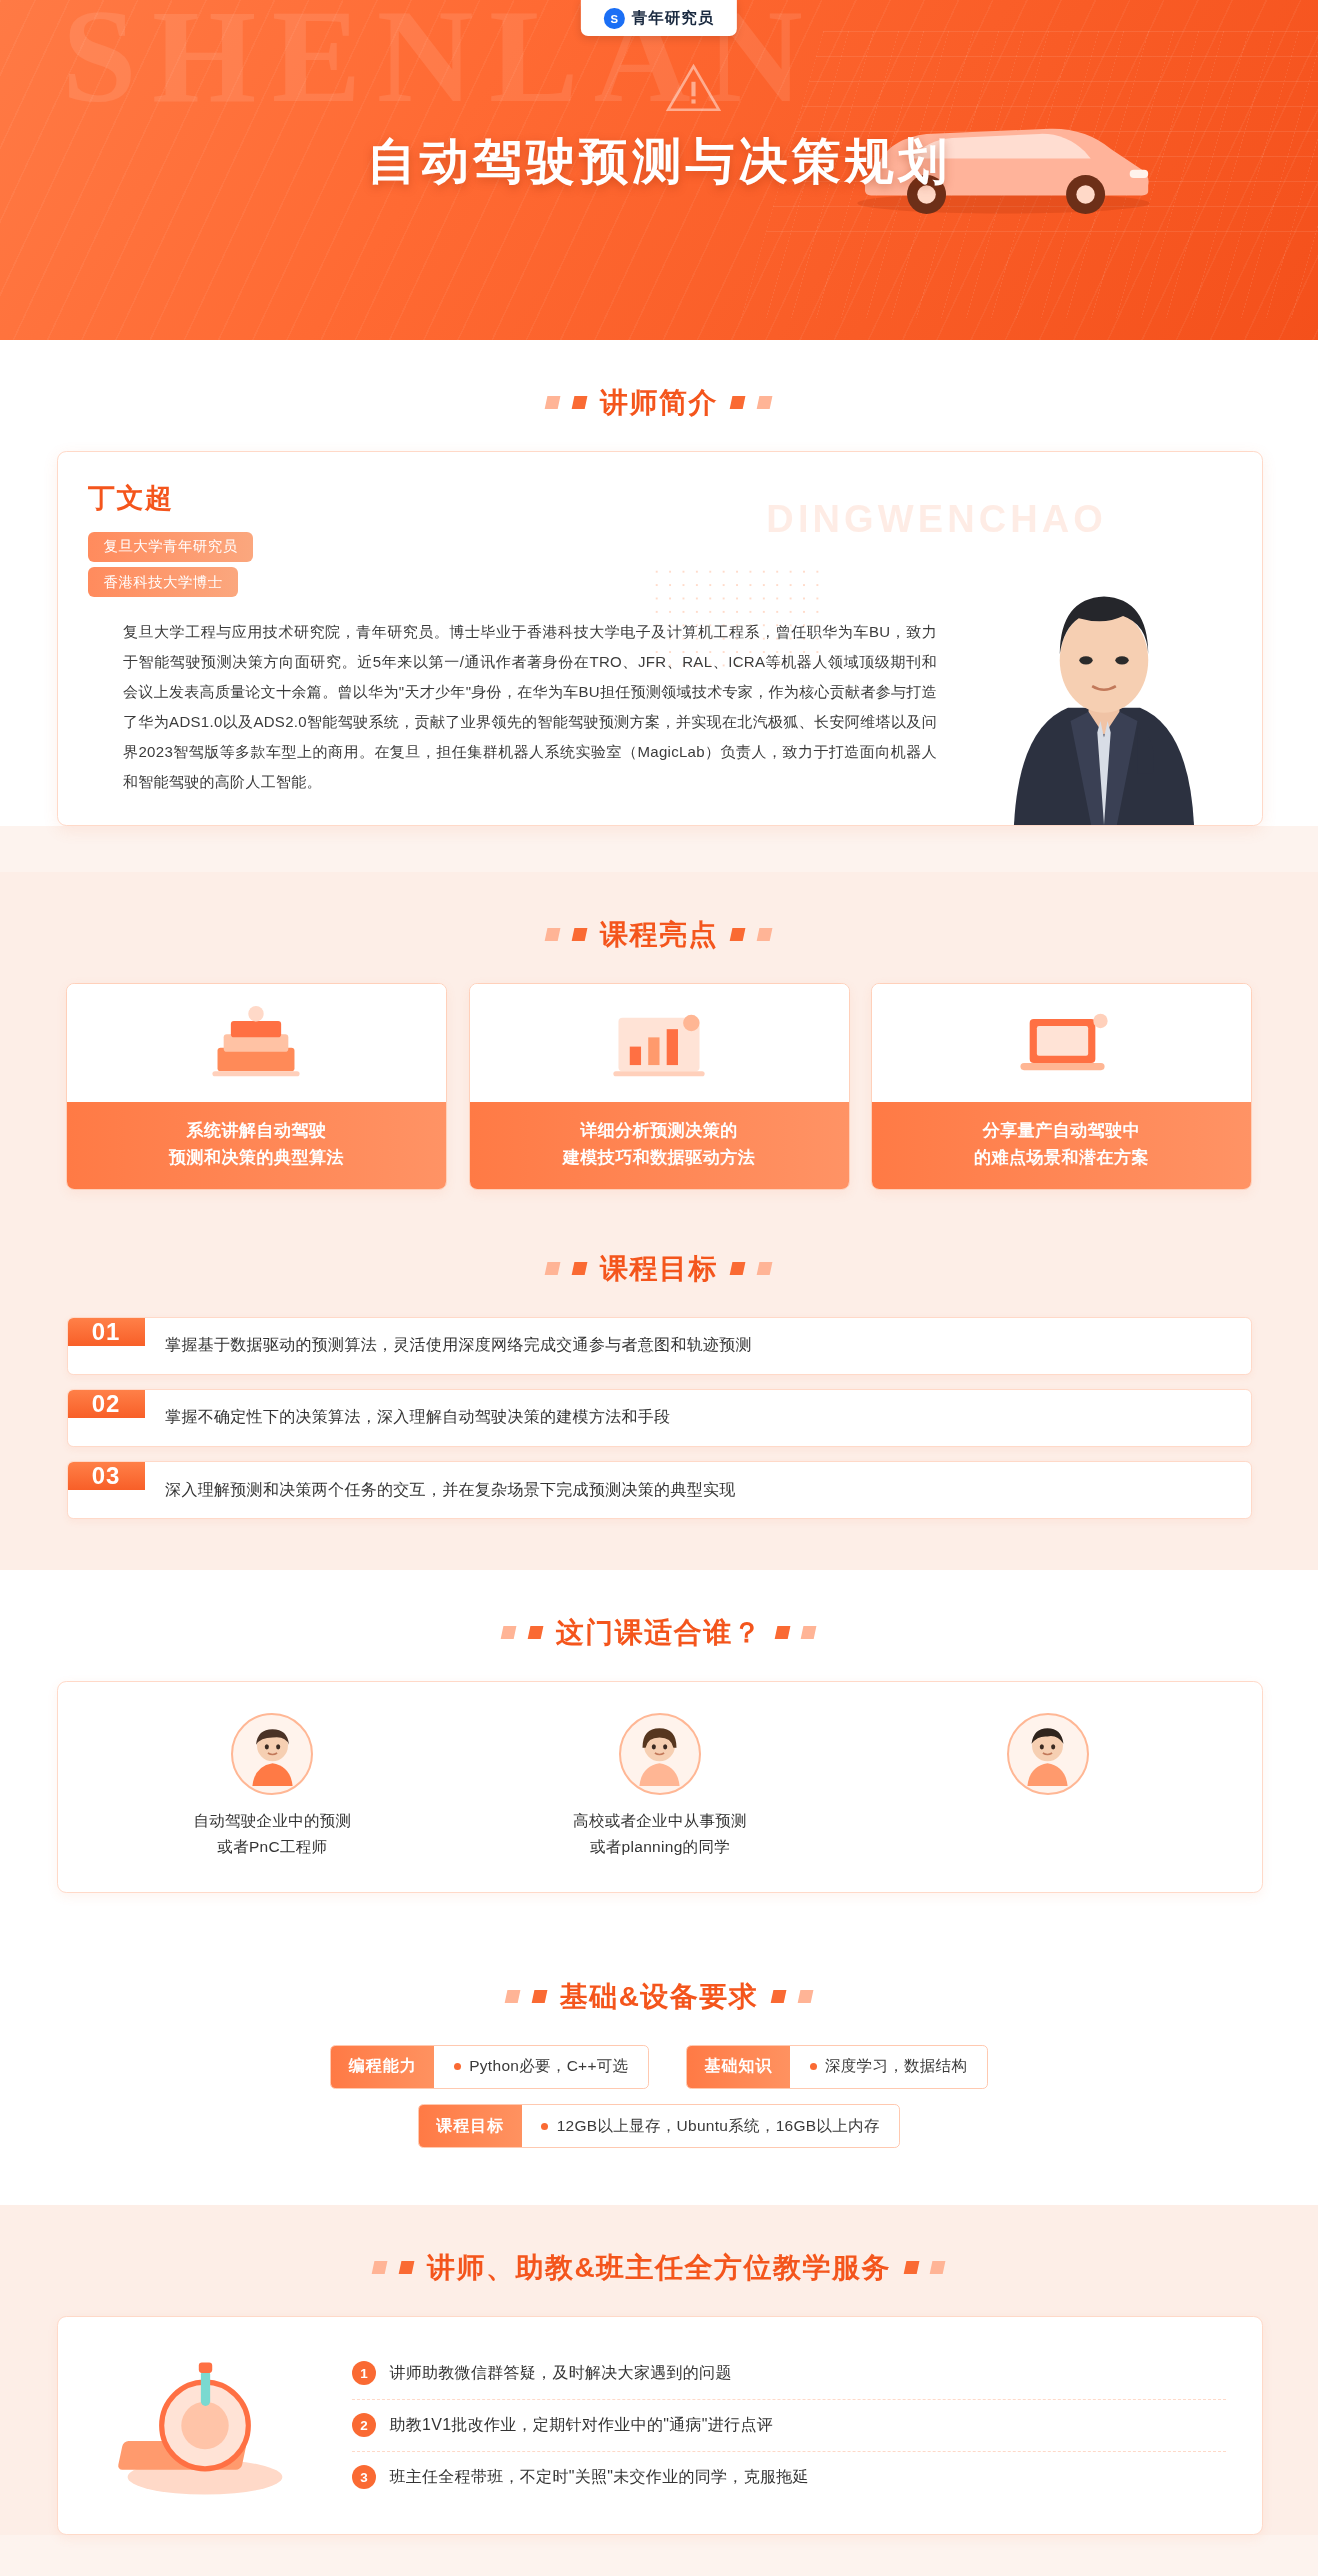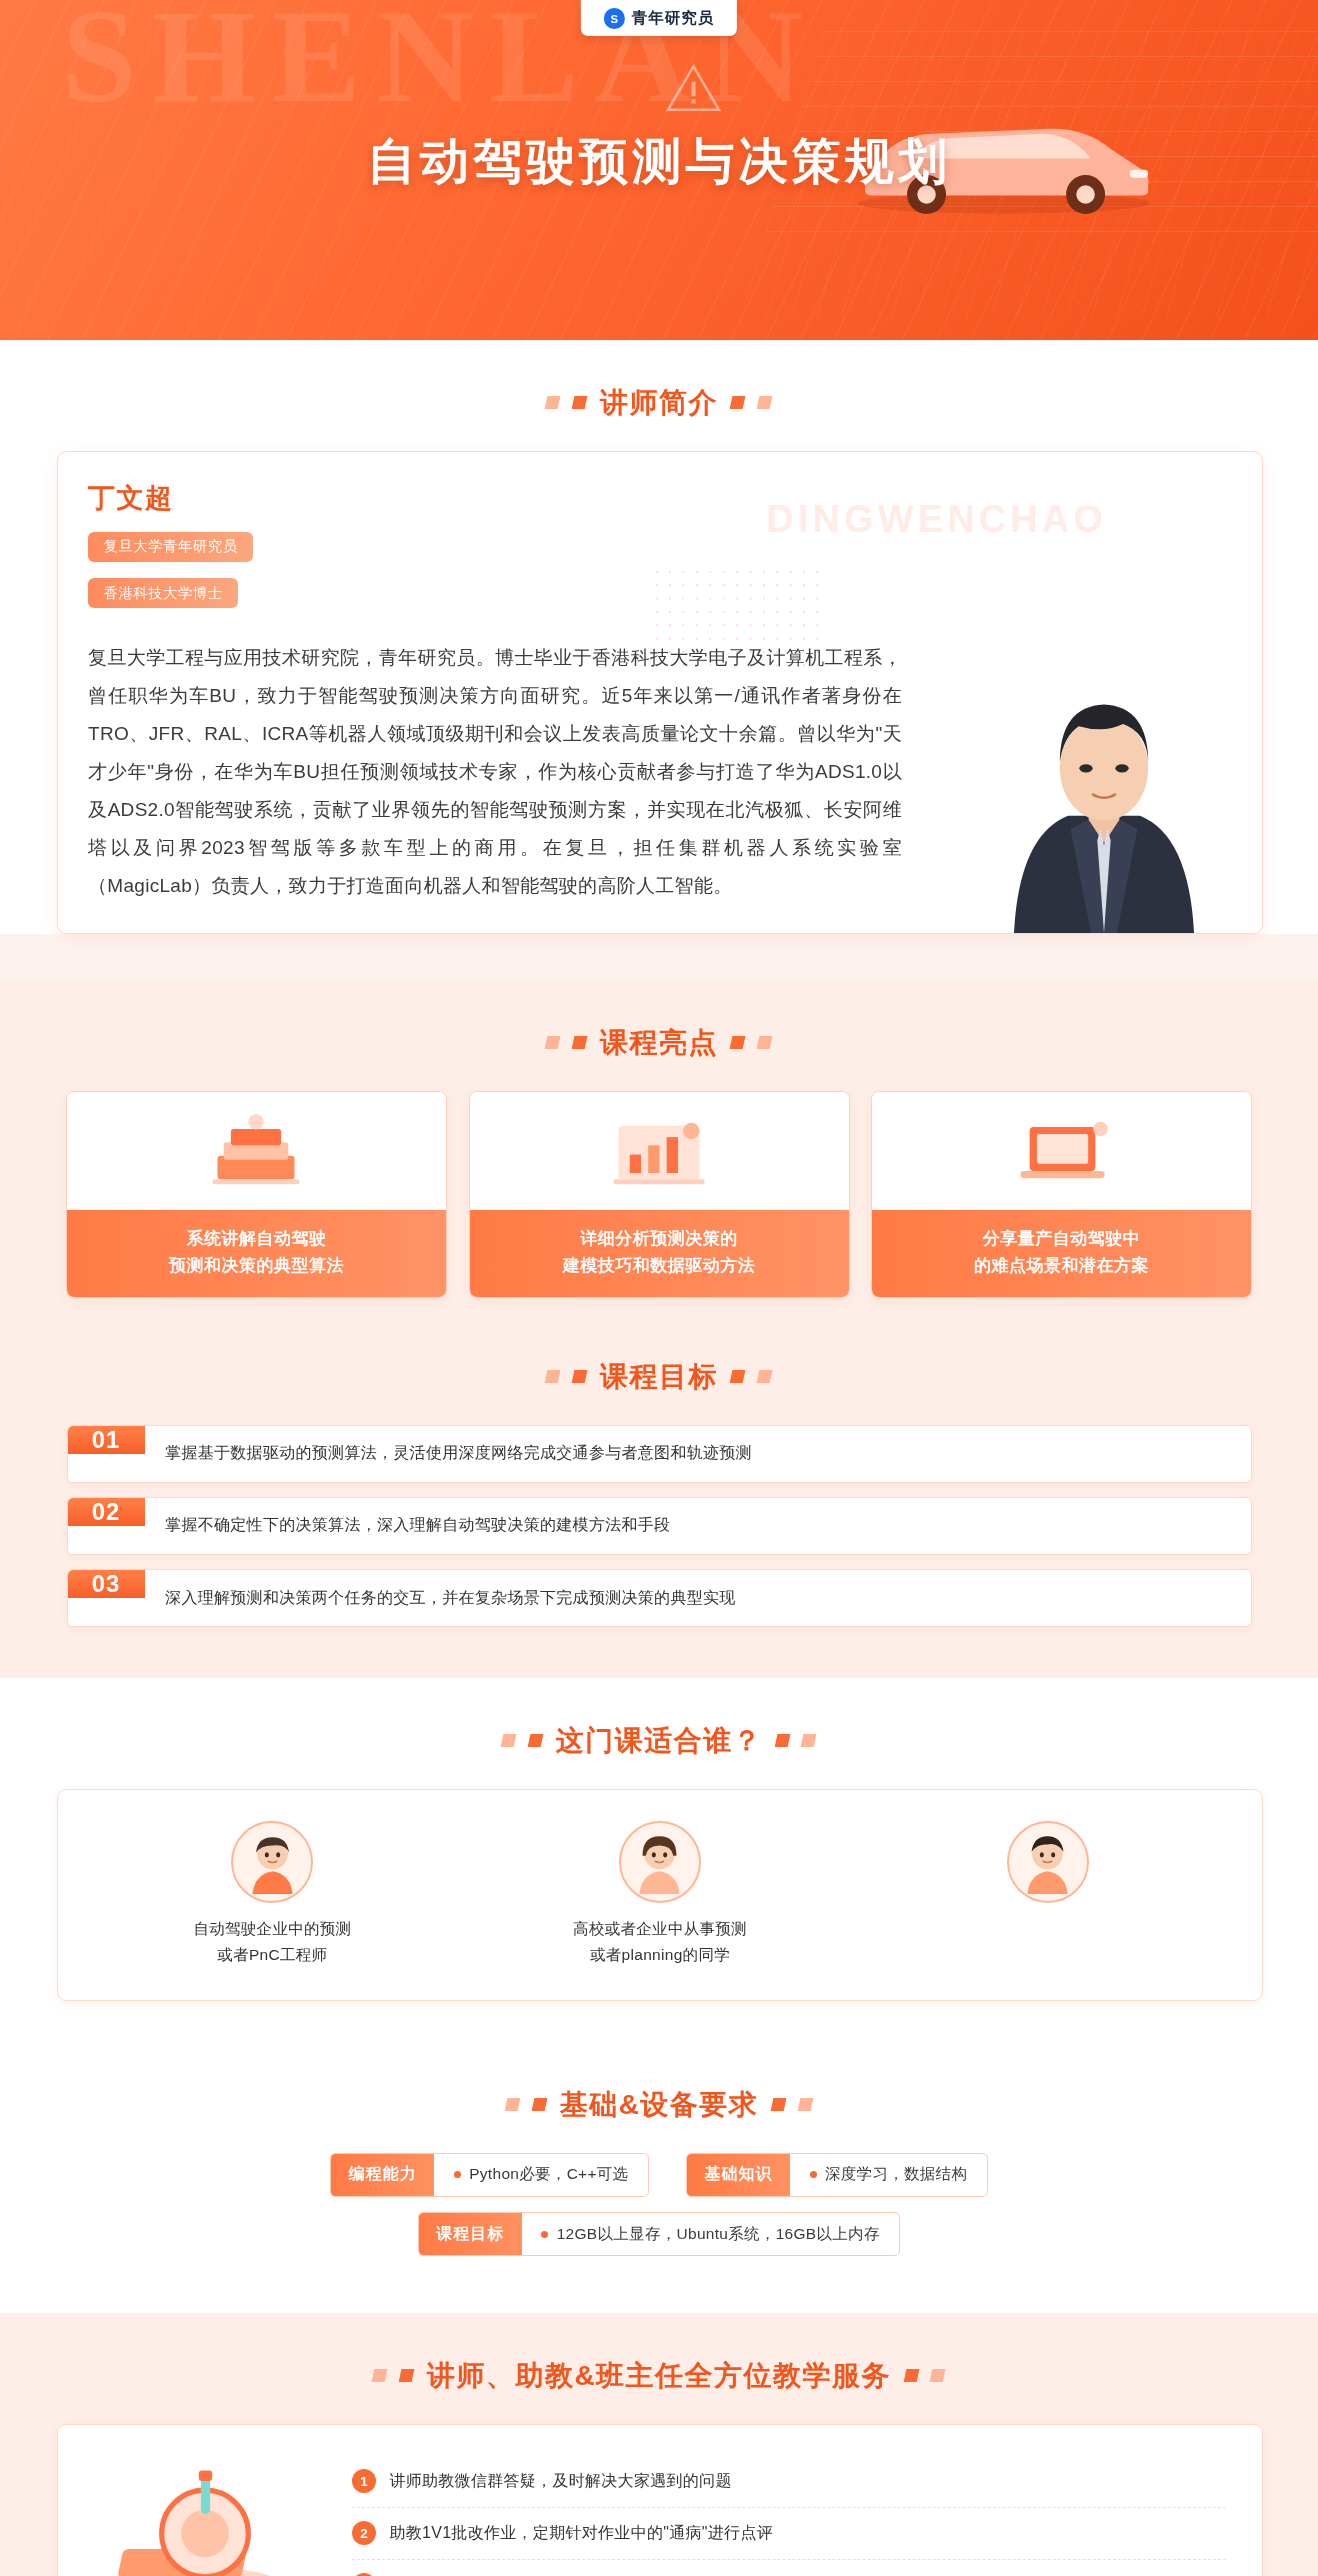--- a/index.html
+++ b/index.html
@@ -163,33 +163,34 @@
     z-index: 3;
   }
   .tag-row { position: relative; z-index: 3; }
   .tag {
     display: inline-block;
     background: linear-gradient(90deg,#ff8b5d,#fba77e);
     color: #fff;
     font-size: 14.4px;
     padding: 5.7px 15.5px;
     border-radius: 6px;
-    margin-bottom: 16px;
+    margin-bottom: 5px;
     letter-spacing: 0.5px;
   }
   .teacher-bio {
     position: relative;
     z-index: 3;
     margin-top: 14.4px;
     width: 814px;
-    font-size: 19px;
+    font-size: 15px;
     line-height: 2.0;
     color: #3b3b3b;
     text-align: justify;
     letter-spacing: 0.3px;
+    margin-left: 35px;
   }
   .teacher-photo {
     position: absolute;
     right: 37px; bottom: 0;
     width: 242px; height: 319px;
   }
 
   
   .highlight-row {
     display: flex;

